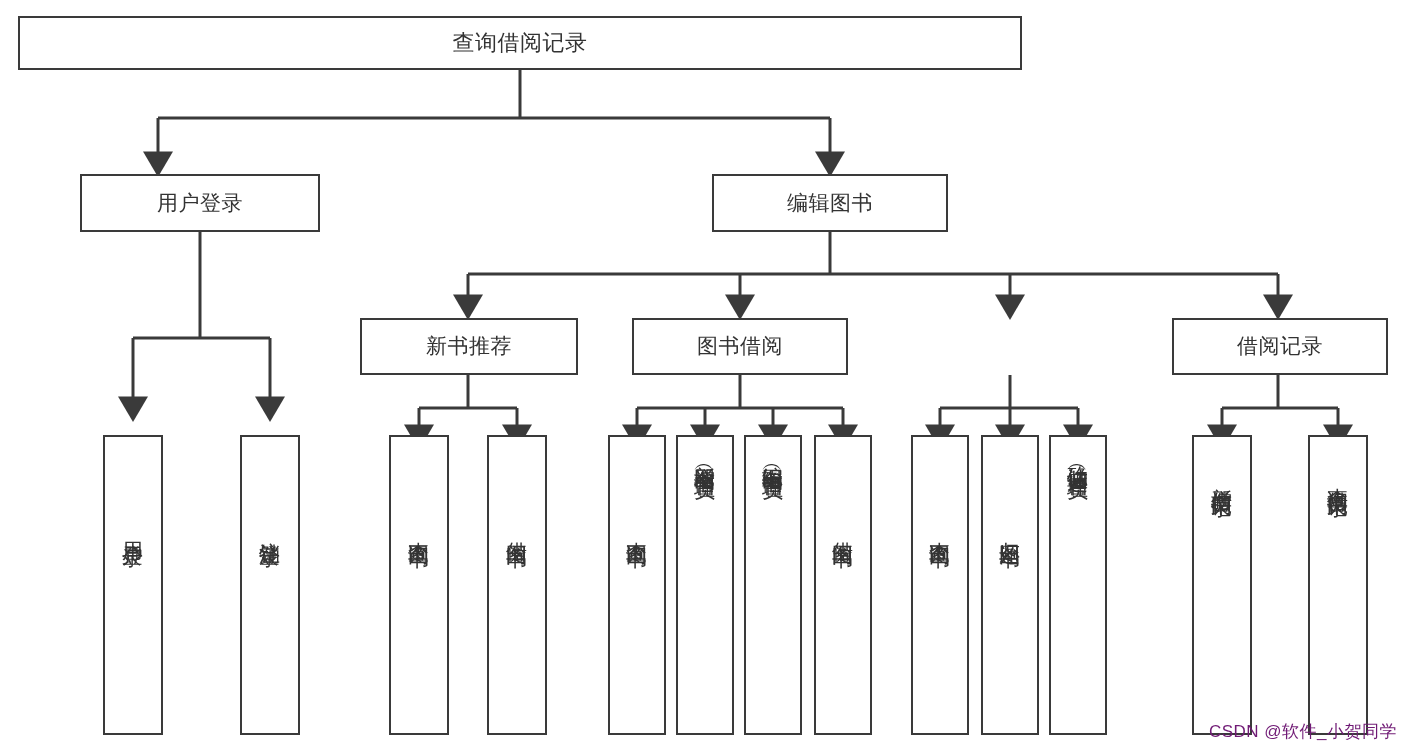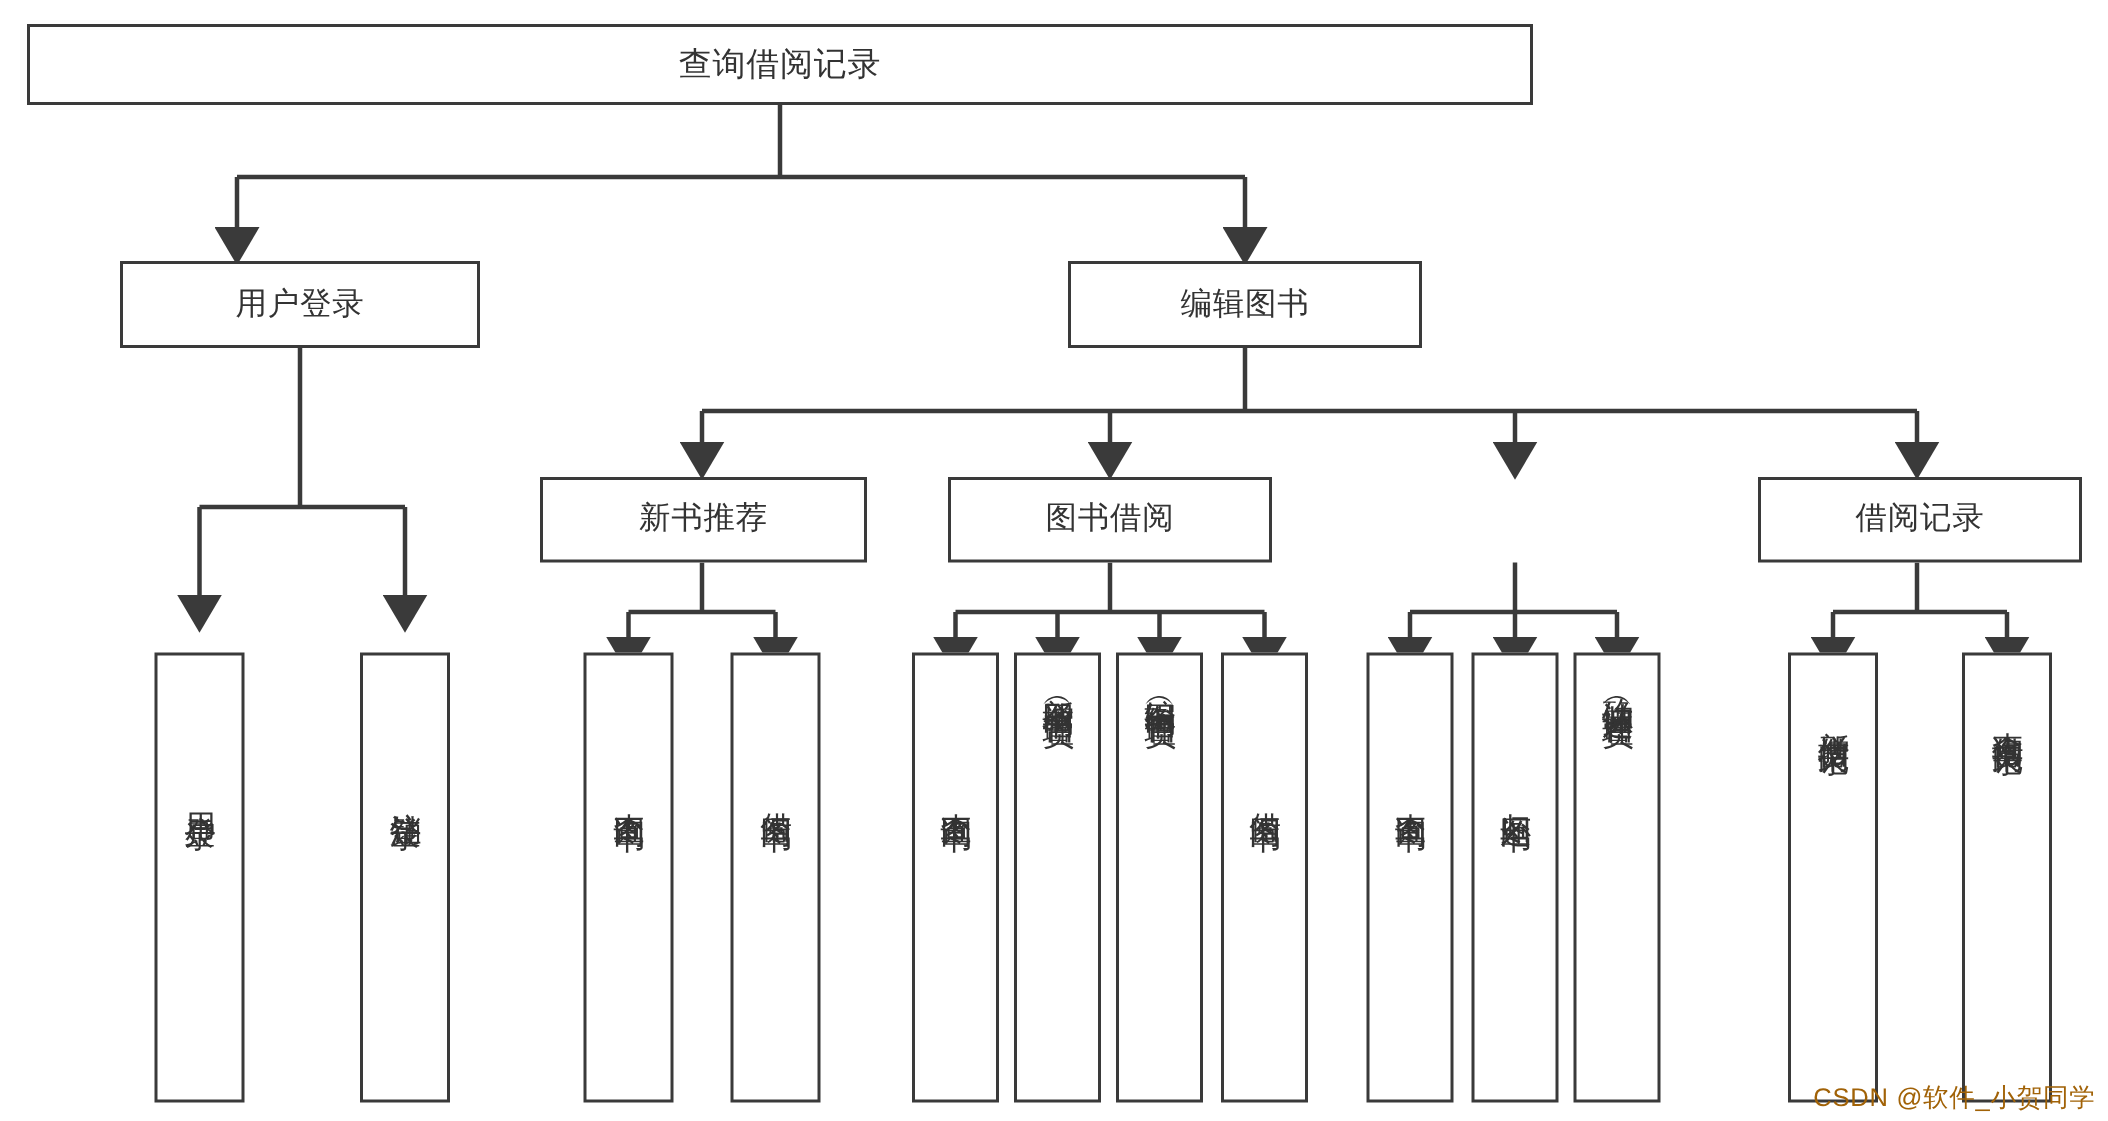--- a/index.html
+++ b/index.html
@@ -71,21 +71,21 @@
     margin-top: 24px;
   }
   .node.vert.topy .node-label {
     margin-top: 2px;
   }
   #watermark {
     position: absolute;
     right: 8px;
     bottom: 4px;
     font-size: 17px;
-    color: #a16207;
+    color: #701a75;
     letter-spacing: 0.5px;
     white-space: nowrap;
     pointer-events: none;
   }
 </style>
 </head>
 <body>
 
 <div id="canvas">
 

